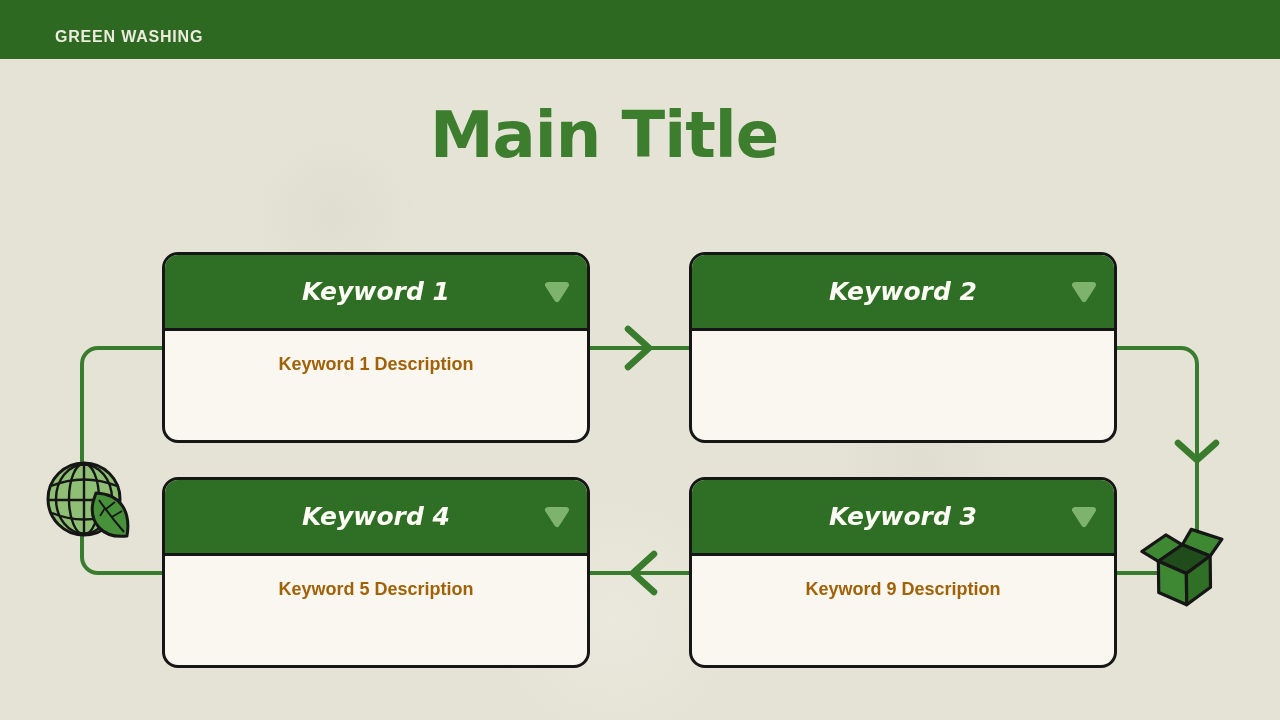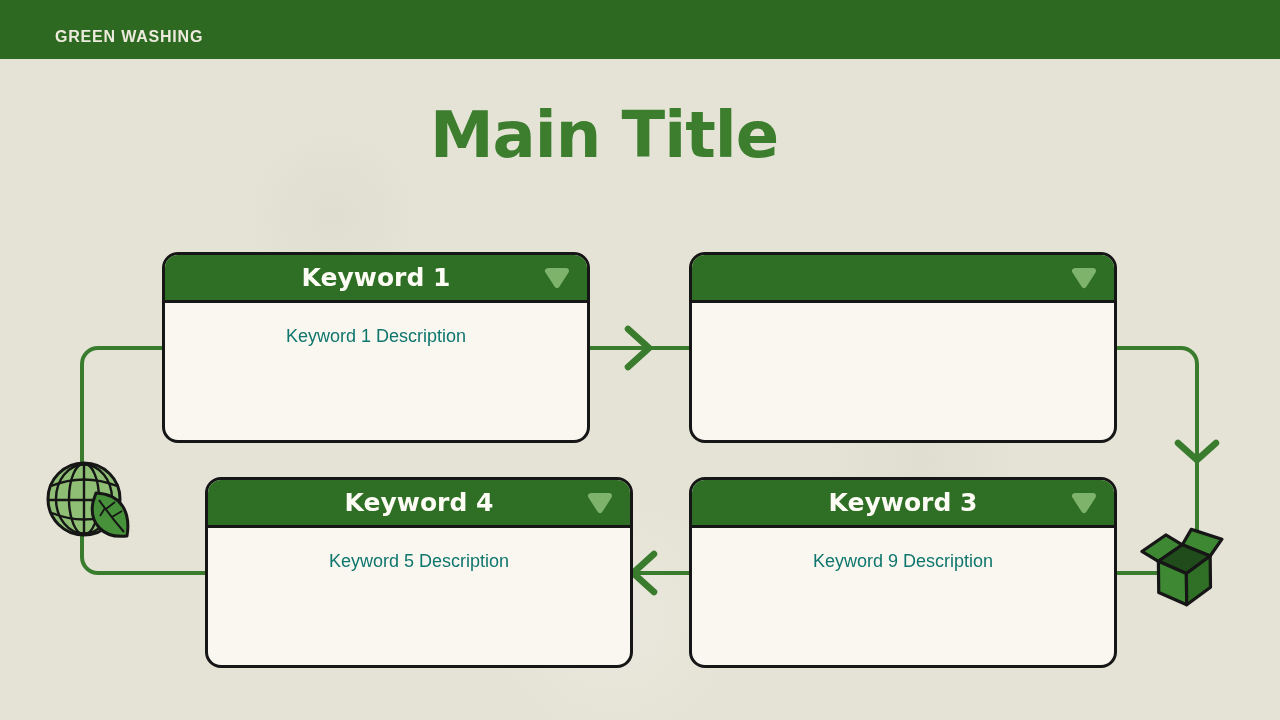--- a/index.html
+++ b/index.html
@@ -58,30 +58,31 @@
     position: absolute;
     width: 428px; height: 191px;
     background: #f9f7ef;
     border: 3px solid #161616;
     border-radius: 16px;
     overflow: hidden;
     z-index: 2;
   }
   .card.pos-tl { left: 162px; top: 252px; }
   .card.pos-tr { left: 689px; top: 252px; }
-  .card.pos-bl { left: 162px; top: 477px; margin-left: 43px; }
+  .card.pos-bl { left: 162px; top: 477px; }
   .card.pos-br { left: 689px; top: 477px; text-align: right; }
   .card-header {
     position: relative;
-    height: 48px;
+    height: 76px;
     background: #2f6e25;
     border-bottom: 3px solid #161616;
     display: flex;
     align-items: center;
     justify-content: center;
+    font-style: italic;
   }
   .card-title {
     color: #fdfcf5;
     font-family: "DejaVu Sans", "Liberation Sans", sans-serif;
     font-size: 25px;
     font-weight: 700;
     letter-spacing: 0px;
   }
   .tri {
     position: absolute;
@@ -94,23 +95,23 @@
     justify-content: center;
     cursor: pointer;
   }
   .card-body {
     height: 121px;
     display: flex;
     justify-content: center;
     padding-top: 23px;
   }
   .card-desc {
-    color: #0f766e;
+    color: #a16207;
     font-size: 18px;
-    font-weight: 400;
+    font-weight: 700;
   }
   .icon-globe {
     position: absolute;
     left: 44px; top: 455px;
     width: 90px; height: 90px;
     z-index: 3;
   }
   .icon-box {
     position: absolute;
     left: 1128px; top: 518px;
@@ -145,20 +146,21 @@
         </svg>
       </span>
     </div>
     <div class="card-body">
       <span class="card-desc">Keyword 1 Description</span>
     </div>
   </div>
 
   <div class="card pos-tr">
     <div class="card-header">
+      <span class="card-title">Keyword 2</span>
       <span class="tri">
         <svg viewBox="0 0 26 22" width="26" height="22">
           <polygon points="4,4 22,4 13,18" fill="#7db36a" stroke="#7db36a" stroke-width="6" stroke-linejoin="round"></polygon>
         </svg>
       </span>
     </div>
   </div>
 
   <div class="card pos-bl">
     <div class="card-header">

